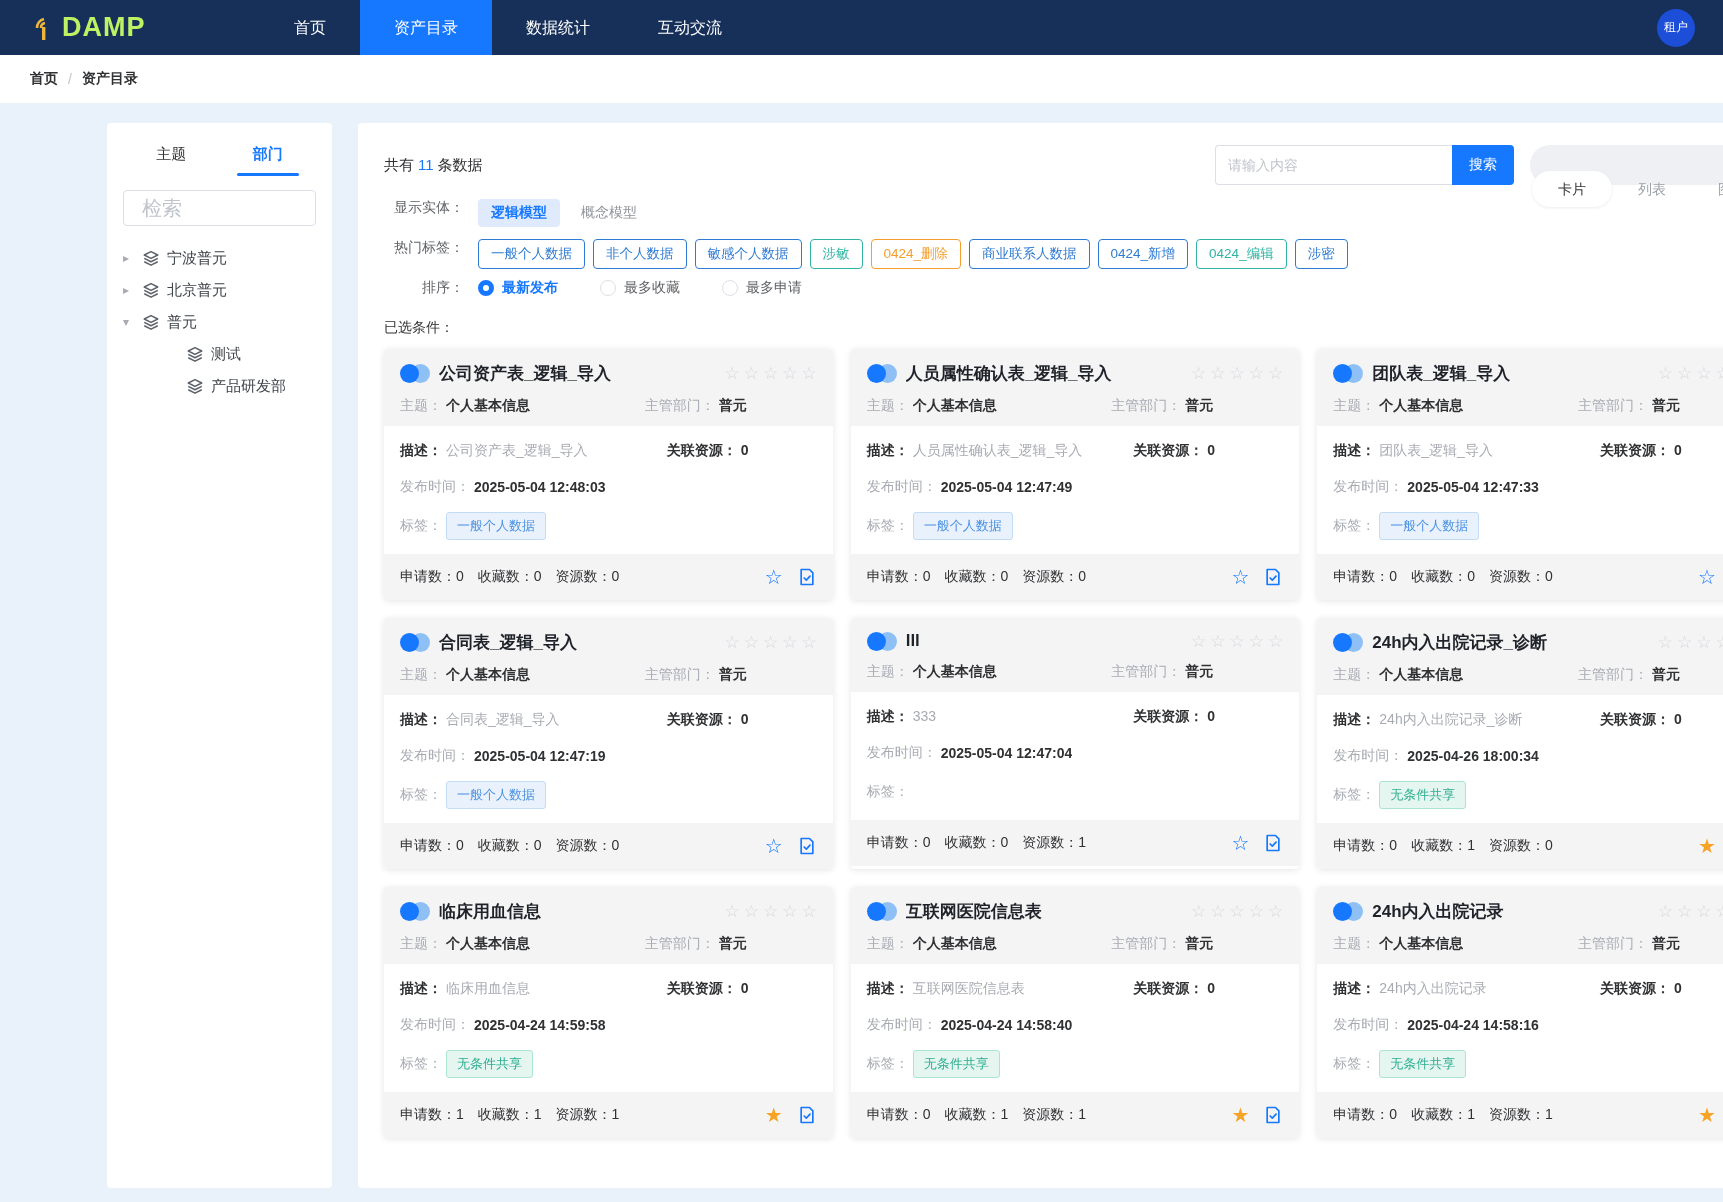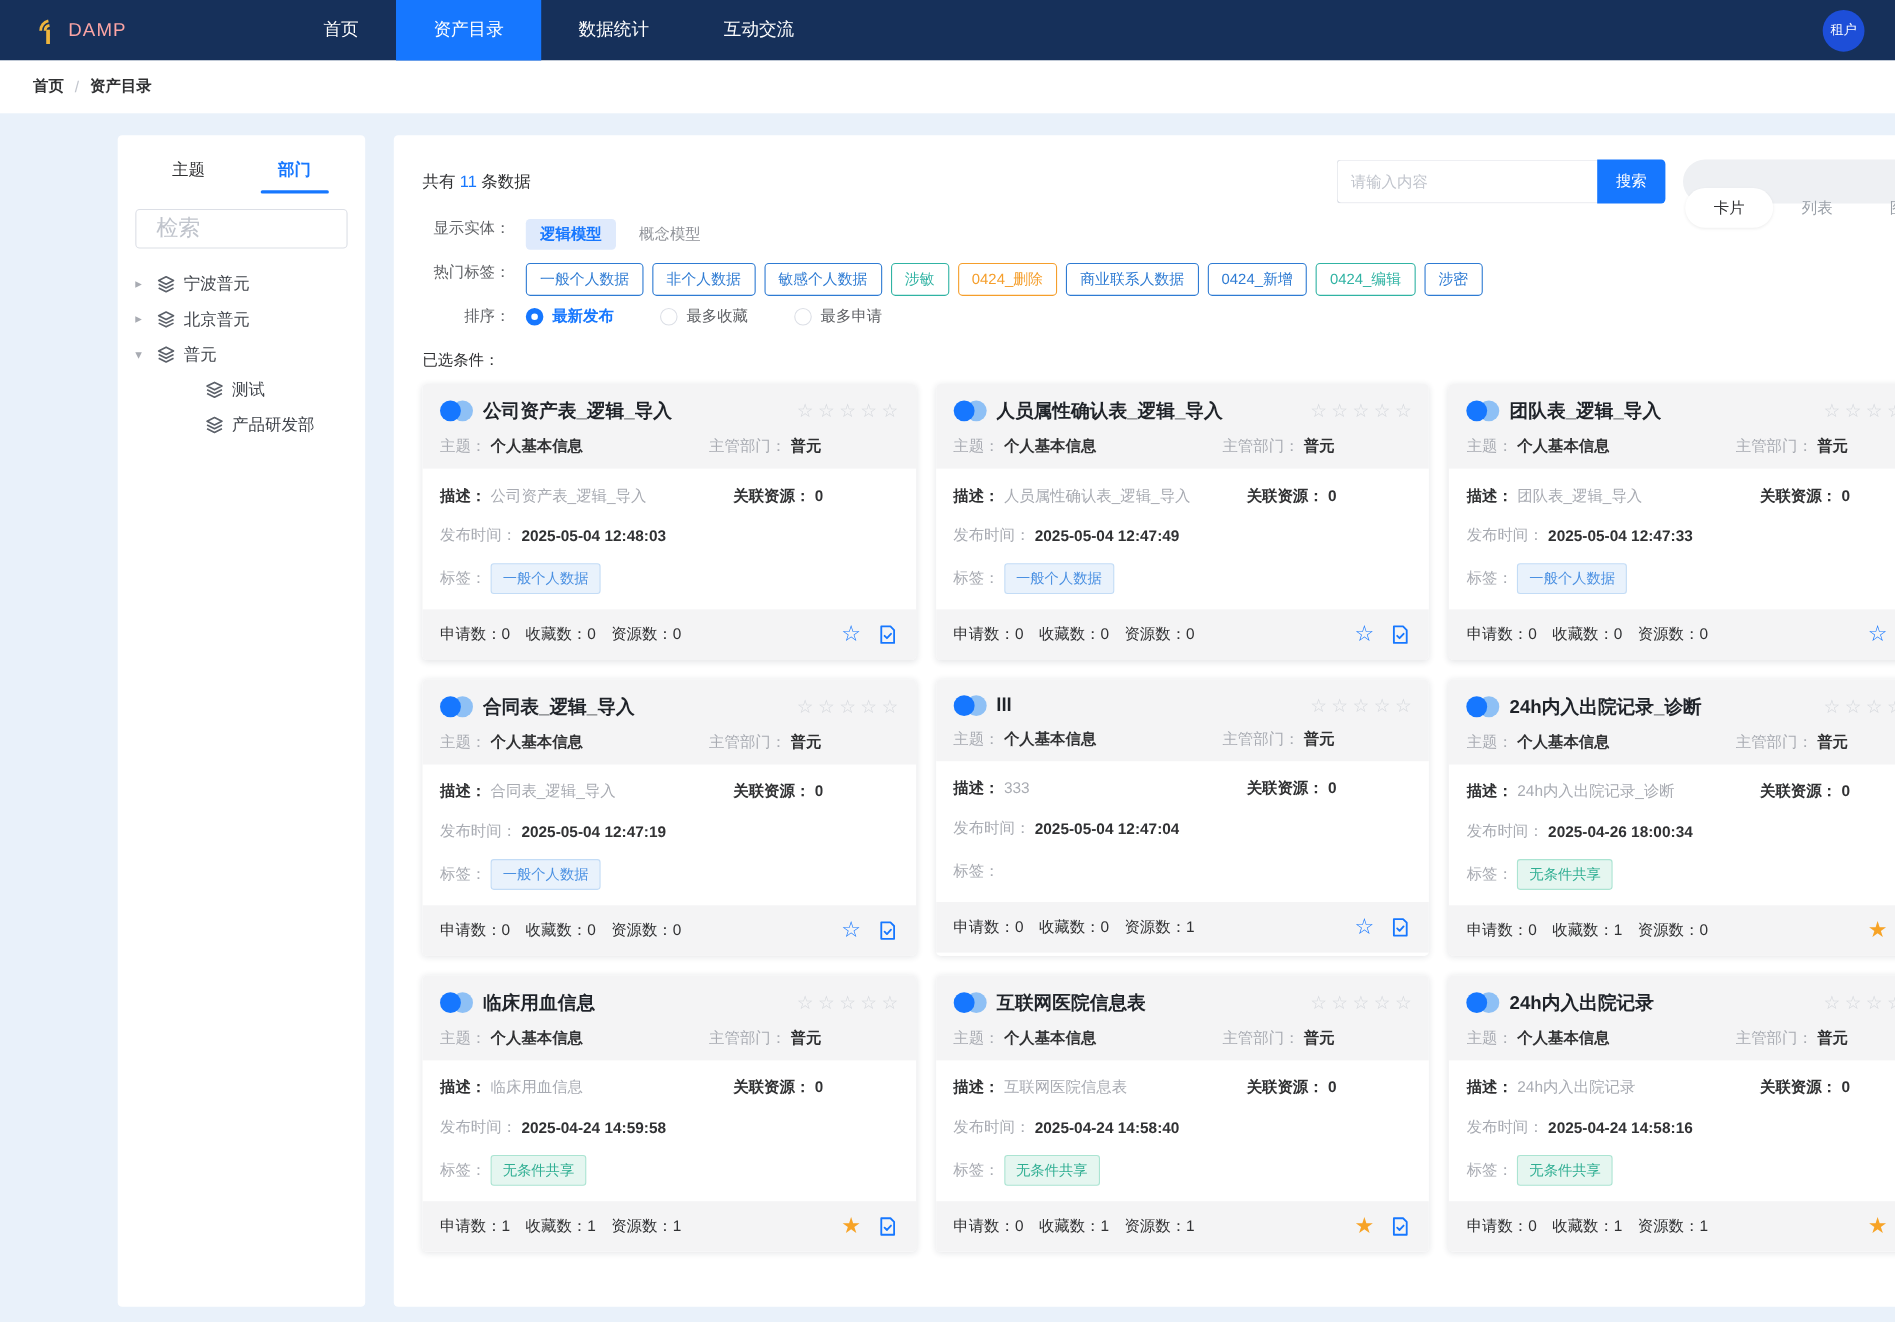--- a/index.html
+++ b/index.html
@@ -5,21 +5,21 @@
   html,body{margin:0;padding:0;}
   body{
     width:1723px;height:1202px;overflow:hidden;
     font-family:"Liberation Sans","DejaVu Sans",sans-serif;
     background:#e9f1fa;color:#303133;font-size:14px;
   }
   
   .navbar{height:55px;background:#16305a;display:flex;align-items:center;}
   .logo{display:flex;align-items:center;gap:6px;margin-left:30px;width:230px;}
   .logo-icon{width:26px;height:30px;}
-  .logo-text{color:#fca5a5;font-size:17px;font-weight:normal;letter-spacing:1px;}
+  .logo-text{color:#bef264;font-size:27px;font-weight:bold;letter-spacing:1px;}
   .nav-menu{display:flex;height:55px;}
   .nav-item{padding:0 34px;line-height:55px;color:#fff;font-size:16px;cursor:pointer;}
   .nav-item.active{background:#1677ff;}
   .nav-right{margin-left:auto;margin-right:28px;}
   .avatar{width:38px;height:38px;border-radius:50%;background:#1d4ed8;color:#fff;
     display:flex;align-items:center;justify-content:center;font-size:12px;cursor:pointer;}
   
   .crumb-bar{height:48px;background:#fff;display:flex;align-items:center;padding-left:30px;gap:10px;font-size:14px;}
   .crumb{color:#303133;font-weight:bold;cursor:pointer;}
   .crumb-sep{color:#c0c4cc;}

